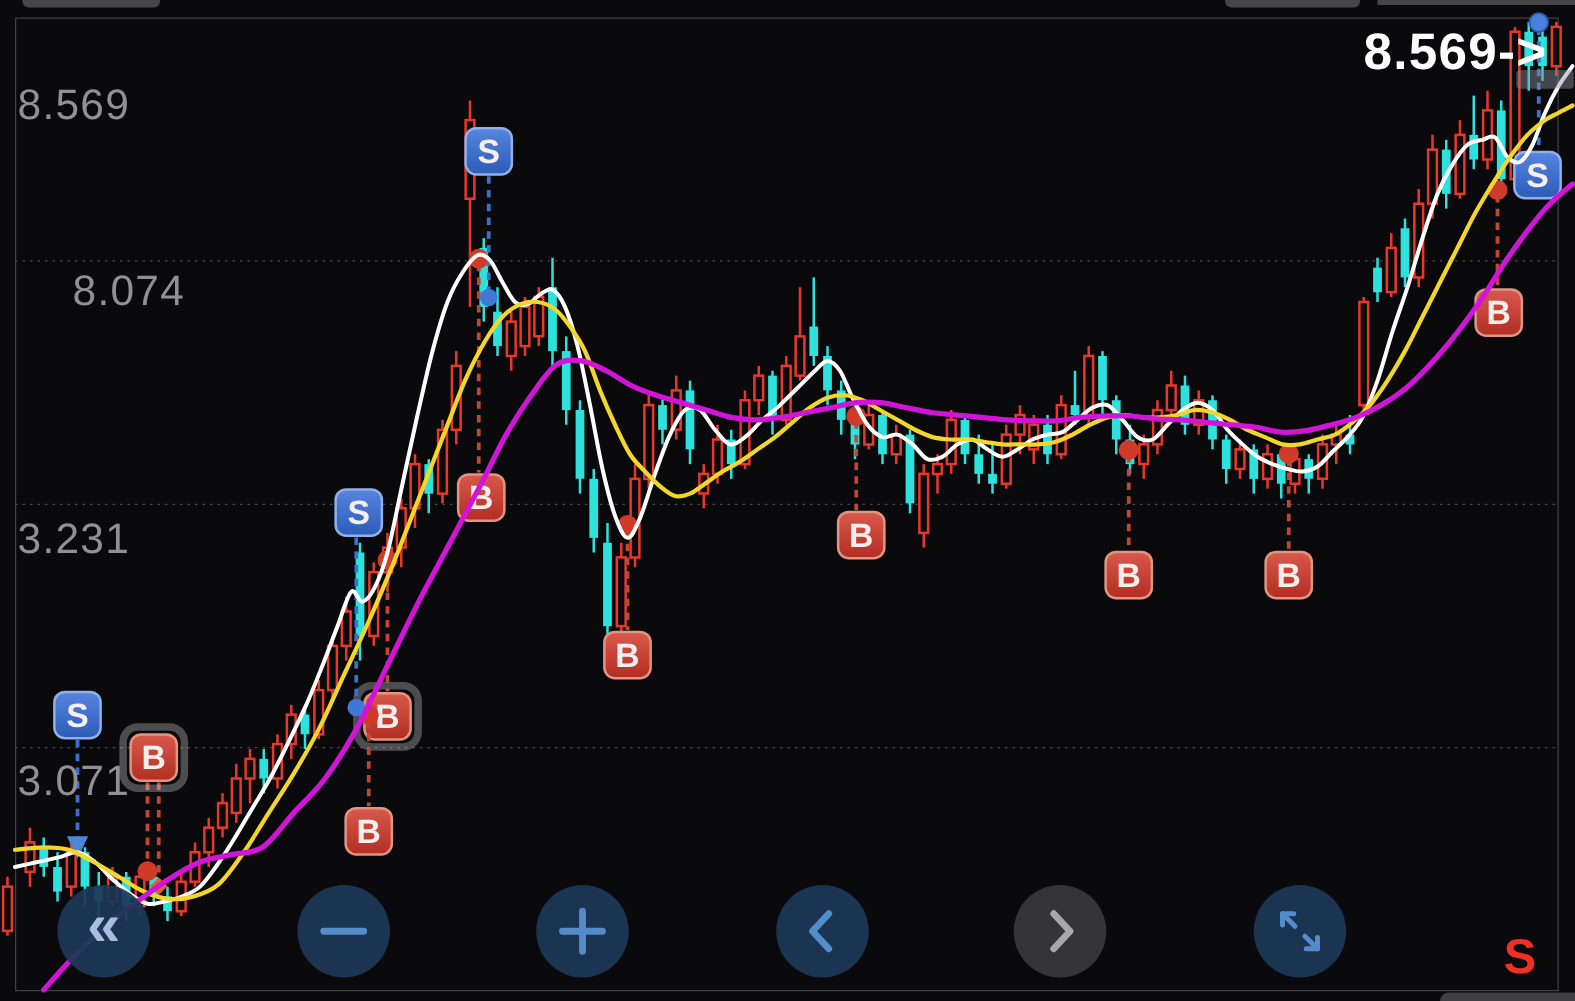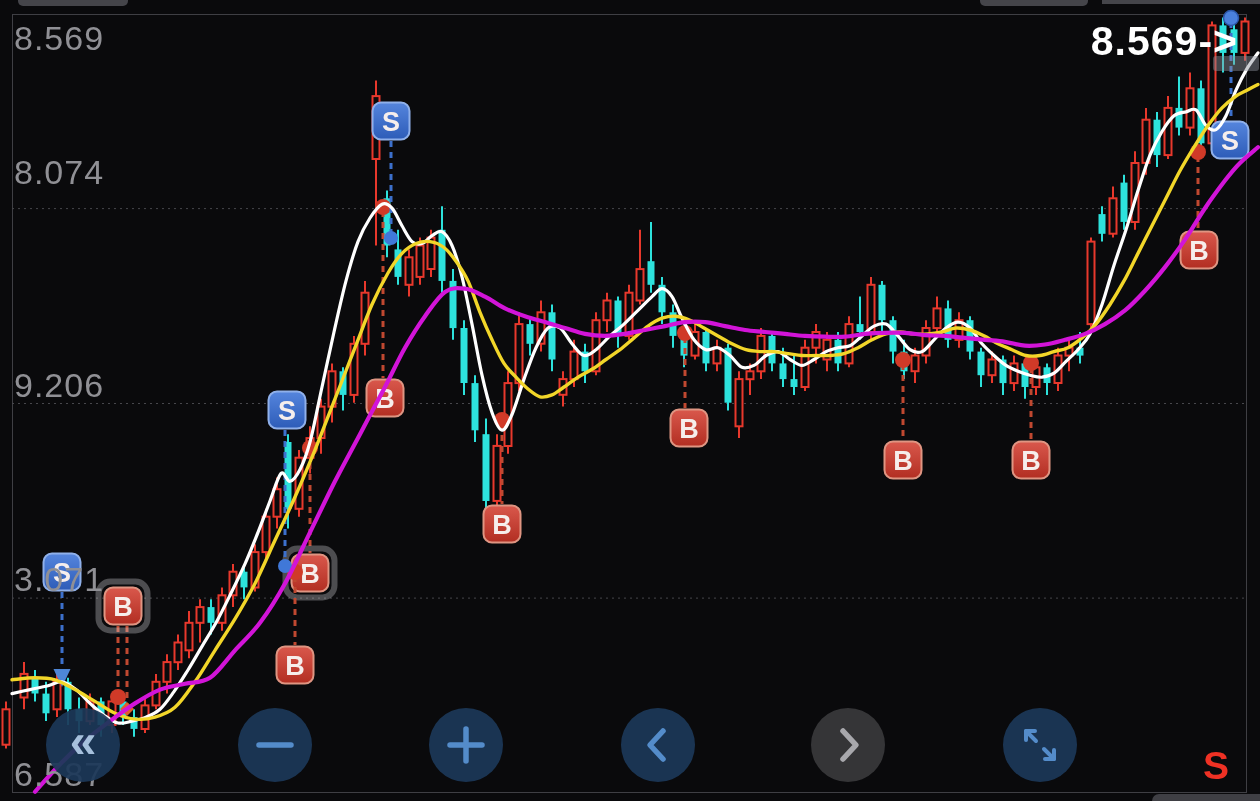--- a/index.html
+++ b/index.html
@@ -1,20 +1,20 @@
 <!DOCTYPE html>
 <html><head>
 <meta charset="utf-8">
 <style>
   html,body{margin:0;padding:0;background:#0a0a0c;}
   #app{position:relative;width:1260px;height:801px;background:#0a0a0c;overflow:hidden;
        font-family:"Liberation Sans","DejaVu Sans",sans-serif;}
   #chart-svg{position:absolute;left:0;top:0;}
   .axis-label{position:absolute;left:14px;color:#909095;font-size:34px;letter-spacing:1px;
-              font-weight:400;line-height:1;z-index:5;pointer-events:none;}
+              font-weight:400;line-height:1;z-index:5;pointer-events:none;margin-top:46px;}
   #watermark{position:absolute;left:396px;top:336px;font-size:106px;font-weight:700;
              color:#1f1f24;letter-spacing:6px;z-index:1;line-height:1;user-select:none;}
   .chip{position:absolute;background:#45454a;z-index:6;}
   #chip-tl{left:18px;top:0;width:110px;height:6px;border-radius:0 0 5px 5px;}
   #chip-tm{left:980px;top:0;width:108px;height:6px;border-radius:0 0 5px 5px;}
   #chip-tr{left:1102px;top:0;width:158px;height:4px;}
   #chip-br{left:1152px;top:794px;width:108px;height:7px;border-radius:8px 0 0 0;background:#3f3f44;}
   #chip-box{position:absolute;left:1213px;top:56px;width:46px;height:15px;border-radius:3px;
             background:rgba(140,145,155,0.45);z-index:6;}
   #toolbar{position:absolute;left:0;top:0;width:100%;height:100%;z-index:8;pointer-events:none;}
@@ -335,22 +335,22 @@
         <circle cx="1231" cy="18" r="7.5" fill="#4a80dc" stroke="#2c56a8" stroke-width="1.5"></circle>
         <rect x="1211.5" y="121.5" width="37" height="37" rx="8.5" fill="url(#gS)" stroke="#8fb0ea" stroke-width="2"></rect>
         <text x="1230" y="149.5" text-anchor="middle" font-size="27" font-weight="bold" fill="#f6eeec" font-family="&quot;Liberation Sans&quot;,sans-serif">S</text>
       </g>
       <path d="M12 693.6C15.0 692.9 24.0 690.9 30 689.6C36.0 688.3 42.7 687.0 48 685.7C53.3 684.4 57.3 681.1 62 681.8C66.7 682.4 71.3 686.0 76 689.6C80.7 693.2 85.3 699.1 90 703.4C94.7 707.6 99.3 711.9 104 715.2C108.7 718.5 113.3 722.1 118 723.0C122.7 724.0 127.3 722.1 132 721.1C136.7 720.1 141.3 719.1 146 717.1C150.7 715.2 155.3 713.5 160 709.3C164.7 705.0 169.3 698.1 174 691.6C178.7 685.0 183.3 677.5 188 670.0C192.7 662.4 197.3 654.3 202 646.4C206.7 638.5 211.3 631.3 216 622.8C220.7 614.3 225.2 605.1 230 595.3C234.8 585.5 240.3 574.3 245 563.9C249.7 553.4 253.8 542.9 258 532.4C262.2 521.9 266.2 510.8 270 501.0C273.8 491.1 277.7 476.7 281 473.5C284.3 470.2 286.8 482.0 290 481.3C293.2 480.7 296.7 476.1 300 469.5C303.3 463.0 306.3 455.8 310 442.0C313.7 428.3 318.0 405.3 322 387.0C326.0 368.7 330.0 349.7 334 332.0C338.0 314.3 342.0 295.9 346 280.9C350.0 265.8 354.0 252.0 358 241.6C362.0 231.1 366.0 224.2 370 218.0C374.0 211.8 378.3 205.9 382 204.2C385.7 202.6 388.7 204.6 392 208.2C395.3 211.8 398.7 220.3 402 225.8C405.3 231.4 408.7 238.6 412 241.6C415.3 244.5 418.7 244.5 422 243.5C425.3 242.6 428.7 237.6 432 235.7C435.3 233.7 438.7 230.1 442 231.7C445.3 233.4 448.7 238.0 452 245.5C455.3 253.0 458.7 263.8 462 276.9C465.3 290.0 468.7 307.7 472 324.1C475.3 340.5 478.7 360.5 482 375.2C485.3 389.9 488.7 403.4 492 412.5C495.3 421.7 498.7 429.9 502 430.2C505.3 430.6 508.3 423.0 512 414.5C515.7 406.0 520.0 390.3 524 379.1C528.0 368.0 532.0 356.2 536 347.7C540.0 339.2 544.0 331.3 548 328.0C552.0 324.8 556.0 325.4 560 328.0C564.0 330.7 568.0 339.2 572 343.8C576.0 348.3 580.0 354.6 584 355.5C588.0 356.5 591.7 352.9 596 349.7C600.3 346.4 605.3 340.2 610 335.9C614.7 331.6 619.3 328.4 624 324.1C628.7 319.8 633.3 314.9 638 310.4C642.7 305.8 648.0 300.2 652 296.6C656.0 293.0 658.7 288.7 662 288.7C665.3 288.7 668.7 291.7 672 296.6C675.3 301.5 678.3 311.0 682 318.2C685.7 325.4 690.0 334.6 694 339.8C698.0 345.1 702.0 348.3 706 349.7C710.0 351.0 714.0 346.7 718 347.7C722.0 348.7 726.0 352.3 730 355.5C734.0 358.8 738.0 365.7 742 367.3C746.0 369.0 750.0 367.3 754 365.4C758.0 363.4 762.0 357.8 766 355.5C770.0 353.3 774.0 351.0 778 351.6C782.0 352.3 786.0 357.2 790 359.5C794.0 361.8 798.0 365.4 802 365.4C806.0 365.4 810.0 361.8 814 359.5C818.0 357.2 822.0 353.6 826 351.6C830.0 349.7 834.0 348.7 838 347.7C842.0 346.7 846.0 347.7 850 345.7C854.0 343.8 858.0 339.2 862 335.9C866.0 332.6 870.0 328.0 874 326.1C878.0 324.1 882.0 322.5 886 324.1C890.0 325.7 894.0 331.6 898 335.9C902.0 340.2 906.0 347.0 910 349.7C914.0 352.3 918.0 353.3 922 351.6C926.0 350.0 930.0 343.8 934 339.8C938.0 335.9 942.0 331.0 946 328.0C950.0 325.1 954.0 322.1 958 322.1C962.0 322.1 966.0 324.4 970 328.0C974.0 331.6 978.0 339.2 982 343.8C986.0 348.3 990.0 351.9 994 355.5C998.0 359.2 1002.0 362.8 1006 365.4C1010.0 368.0 1014.0 369.6 1018 371.3C1022.0 372.9 1026.0 374.2 1030 375.2C1034.0 376.2 1038.0 377.5 1042 377.2C1046.0 376.8 1050.0 375.9 1054 373.2C1058.0 370.6 1062.0 365.4 1066 361.4C1070.0 357.5 1074.0 354.2 1078 349.7C1082.0 345.1 1086.0 341.5 1090 333.9C1094.0 326.4 1098.0 315.9 1102 304.5C1106.0 293.0 1110.0 277.6 1114 265.2C1118.0 252.7 1122.0 242.2 1126 229.8C1130.0 217.3 1134.0 202.9 1138 190.5C1142.0 178.0 1146.0 164.9 1150 155.1C1154.0 145.3 1158.0 138.1 1162 131.5C1166.0 125.0 1170.0 119.1 1174 115.8C1178.0 112.5 1182.3 112.8 1186 111.9C1189.7 110.9 1192.7 107.6 1196 109.9C1199.3 112.2 1202.7 122.3 1206 125.6C1209.3 128.9 1212.7 131.2 1216 129.6C1219.3 127.9 1222.7 122.3 1226 115.8C1229.3 109.2 1232.5 98.1 1236 90.2C1239.5 82.4 1243.3 74.9 1247 68.6C1250.7 62.4 1256.2 55.5 1258 52.9" fill="none" stroke="#ffffff" stroke-width="3.2" stroke-linecap="round" stroke-linejoin="round"></path>
       <path d="M12 679.8C15.8 679.5 27.8 677.8 35 677.8C42.2 677.8 48.3 677.8 55 679.8C61.7 681.8 68.3 686.0 75 689.6C81.7 693.2 88.3 697.5 95 701.4C101.7 705.4 108.3 710.3 115 713.2C121.7 716.2 128.3 718.5 135 719.1C141.7 719.8 148.3 719.1 155 717.1C161.7 715.2 168.3 713.2 175 707.3C181.7 701.4 188.3 691.3 195 681.8C201.7 672.3 208.3 660.8 215 650.3C221.7 639.8 228.3 630.0 235 618.9C241.7 607.7 248.3 596.6 255 583.5C261.7 570.4 268.3 554.7 275 540.3C281.7 525.9 288.3 512.1 295 497.0C301.7 482.0 308.3 466.3 315 449.9C321.7 433.5 328.3 415.8 335 398.8C341.7 381.8 348.8 363.4 355 347.7C361.2 332.0 366.5 316.9 372 304.5C377.5 292.0 383.0 281.5 388 273.0C393.0 264.5 397.3 258.3 402 253.4C406.7 248.4 411.3 245.5 416 243.5C420.7 241.6 425.3 240.9 430 241.6C434.7 242.2 439.7 244.2 444 247.5C448.3 250.7 452.0 255.7 456 261.2C460.0 266.8 464.0 272.4 468 280.9C472.0 289.4 476.0 302.5 480 312.3C484.0 322.1 488.0 331.3 492 339.8C496.0 348.3 500.0 357.2 504 363.4C508.0 369.6 512.0 372.9 516 377.2C520.0 381.4 524.0 385.7 528 389.0C532.0 392.2 536.0 395.8 540 396.8C544.0 397.8 548.0 396.5 552 394.9C556.0 393.2 559.7 389.9 564 387.0C568.3 384.0 573.3 380.1 578 377.2C582.7 374.2 587.3 372.3 592 369.3C596.7 366.4 601.3 362.8 606 359.5C610.7 356.2 615.3 353.3 620 349.7C624.7 346.1 629.3 341.8 634 337.9C638.7 333.9 643.3 329.3 648 326.1C652.7 322.8 657.3 319.8 662 318.2C666.7 316.6 671.3 315.9 676 316.2C680.7 316.6 685.3 318.2 690 320.2C694.7 322.1 699.3 325.4 704 328.0C708.7 330.7 713.3 333.3 718 335.9C722.7 338.5 727.3 341.5 732 343.8C736.7 346.1 741.3 348.3 746 349.7C750.7 351.0 755.3 351.3 760 351.6C764.7 351.9 769.3 351.3 774 351.6C778.7 351.9 783.3 352.9 788 353.6C792.7 354.2 797.3 355.2 802 355.5C806.7 355.9 811.3 355.5 816 355.5C820.7 355.5 825.3 355.9 830 355.5C834.7 355.2 839.3 354.9 844 353.6C848.7 352.3 853.3 350.0 858 347.7C862.7 345.4 867.3 342.1 872 339.8C876.7 337.5 881.3 335.2 886 333.9C890.7 332.6 895.3 332.0 900 332.0C904.7 332.0 909.3 333.6 914 333.9C918.7 334.3 923.3 334.3 928 333.9C932.7 333.6 937.3 332.9 942 332.0C946.7 331.0 951.3 328.4 956 328.0C960.7 327.7 965.3 328.7 970 330.0C974.7 331.3 979.3 333.6 984 335.9C988.7 338.2 993.3 341.5 998 343.8C1002.7 346.1 1007.3 347.7 1012 349.7C1016.7 351.6 1021.3 354.6 1026 355.5C1030.7 356.5 1035.3 356.2 1040 355.5C1044.7 354.9 1049.3 352.9 1054 351.6C1058.7 350.3 1063.3 350.0 1068 347.7C1072.7 345.4 1077.3 341.8 1082 337.9C1086.7 333.9 1091.3 329.7 1096 324.1C1100.7 318.5 1105.3 311.7 1110 304.5C1114.7 297.2 1119.3 289.4 1124 280.9C1128.7 272.4 1133.3 262.5 1138 253.4C1142.7 244.2 1147.3 235.0 1152 225.8C1156.7 216.7 1161.3 207.5 1166 198.3C1170.7 189.2 1175.3 179.3 1180 170.8C1184.7 162.3 1189.3 154.8 1194 147.2C1198.7 139.7 1203.3 132.2 1208 125.6C1212.7 119.1 1217.3 112.8 1222 107.9C1226.7 103.0 1231.8 99.1 1236 96.1C1240.2 93.2 1243.3 92.2 1247 90.2C1250.7 88.3 1256.2 85.3 1258 84.4" fill="none" stroke="#f2d629" stroke-width="3.4" stroke-linecap="round" stroke-linejoin="round"></path>
       <path d="M35 791.8C39.2 787.2 51.7 772.8 60 764.3C68.3 755.8 76.7 747.9 85 740.7C93.3 733.5 101.7 727.3 110 721.1C118.3 714.9 126.7 708.6 135 703.4C143.3 698.1 151.7 692.9 160 689.6C168.3 686.4 176.7 685.7 185 683.7C193.3 681.8 201.7 683.4 210 677.8C218.3 672.3 226.7 659.5 235 650.3C243.3 641.2 251.7 634.0 260 622.8C268.3 611.7 276.7 598.6 285 583.5C293.3 568.4 301.7 549.4 310 532.4C318.3 515.4 326.7 497.7 335 481.3C343.3 464.9 351.7 449.9 360 434.2C368.3 418.4 377.5 401.4 385 387.0C392.5 372.6 398.3 359.5 405 347.7C411.7 335.9 418.3 325.5 425 316.2C431.7 306.9 438.3 296.5 445 291.9C451.7 287.3 458.3 287.9 465 288.7C471.7 289.5 478.3 293.3 485 296.6C491.7 299.9 498.3 305.1 505 308.4C511.7 311.7 518.3 314.0 525 316.2C531.7 318.5 538.3 320.2 545 322.1C551.7 324.1 558.3 326.1 565 328.0C571.7 330.0 578.3 332.6 585 333.9C591.7 335.2 598.3 335.9 605 335.9C611.7 335.9 618.3 334.9 625 333.9C631.7 332.9 638.3 331.3 645 330.0C651.7 328.7 658.3 327.4 665 326.1C671.7 324.8 678.3 322.8 685 322.1C691.7 321.5 698.3 321.5 705 322.1C711.7 322.8 718.3 324.8 725 326.1C731.7 327.4 738.3 329.0 745 330.0C751.7 331.0 758.3 331.3 765 332.0C771.7 332.6 778.3 333.3 785 333.9C791.7 334.6 798.3 335.4 805 335.9C811.7 336.4 818.3 336.6 825 336.7C831.7 336.8 838.3 337.1 845 336.7C851.7 336.2 858.3 334.6 865 333.9C871.7 333.3 878.3 332.9 885 332.8C891.7 332.6 898.3 332.4 905 332.8C911.7 333.1 918.3 334.6 925 335.1C931.7 335.6 938.3 335.4 945 335.9C951.7 336.4 958.3 337.2 965 337.9C971.7 338.5 978.3 339.2 985 339.8C991.7 340.5 998.3 340.8 1005 341.8C1011.7 342.8 1018.3 345.3 1025 345.7C1031.7 346.2 1038.3 345.5 1045 344.5C1051.7 343.6 1058.3 341.6 1065 339.8C1071.7 338.1 1078.3 336.6 1085 333.9C1091.7 331.3 1098.3 328.0 1105 324.1C1111.7 320.2 1118.3 315.9 1125 310.4C1131.7 304.8 1138.3 297.9 1145 290.7C1151.7 283.5 1158.3 275.6 1165 267.1C1171.7 258.6 1178.3 249.4 1185 239.6C1191.7 229.8 1198.3 218.0 1205 208.2C1211.7 198.3 1219.2 188.2 1225 180.6C1230.8 173.1 1234.5 168.5 1240 163.0C1245.5 157.4 1255.0 149.9 1258 147.2" fill="none" stroke="#d214d8" stroke-width="4.2" stroke-linecap="round" stroke-linejoin="round"></path>
     </svg>
   <div id="axis-labels">
       <div class="axis-label" style="top: 21px;">8.569</div>
-      <div class="axis-label" style="top: 155px;">8.074</div>
-      <div class="axis-label" style="top: 367.5px;">9.206</div>
+      <div class="axis-label" style="top: 170px; padding-left: 44px;">8.074</div>
+      <div class="axis-label" style="top: 367.5px;">3.231</div>
       <div class="axis-label" style="top: 562.053px;">3.071</div>
       <div class="axis-label" style="top: 757px;">6.587</div>
     </div>
   <div id="chip-tl" class="chip"></div>
   <div id="chip-tm" class="chip"></div>
   <div id="chip-tr" class="chip"></div>
   <div id="chip-br" class="chip"></div>
   <div id="chip-box"></div>
   <div id="toolbar">
       <div class="tool-btn" style="left: 46px;">

